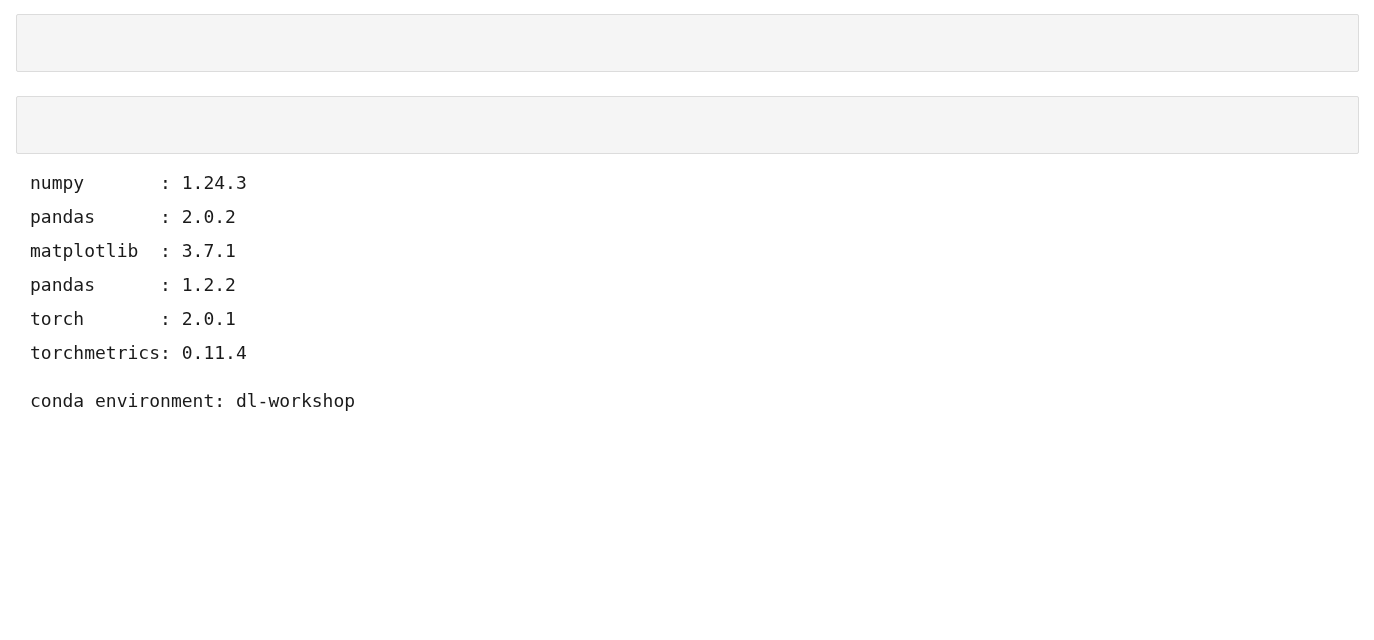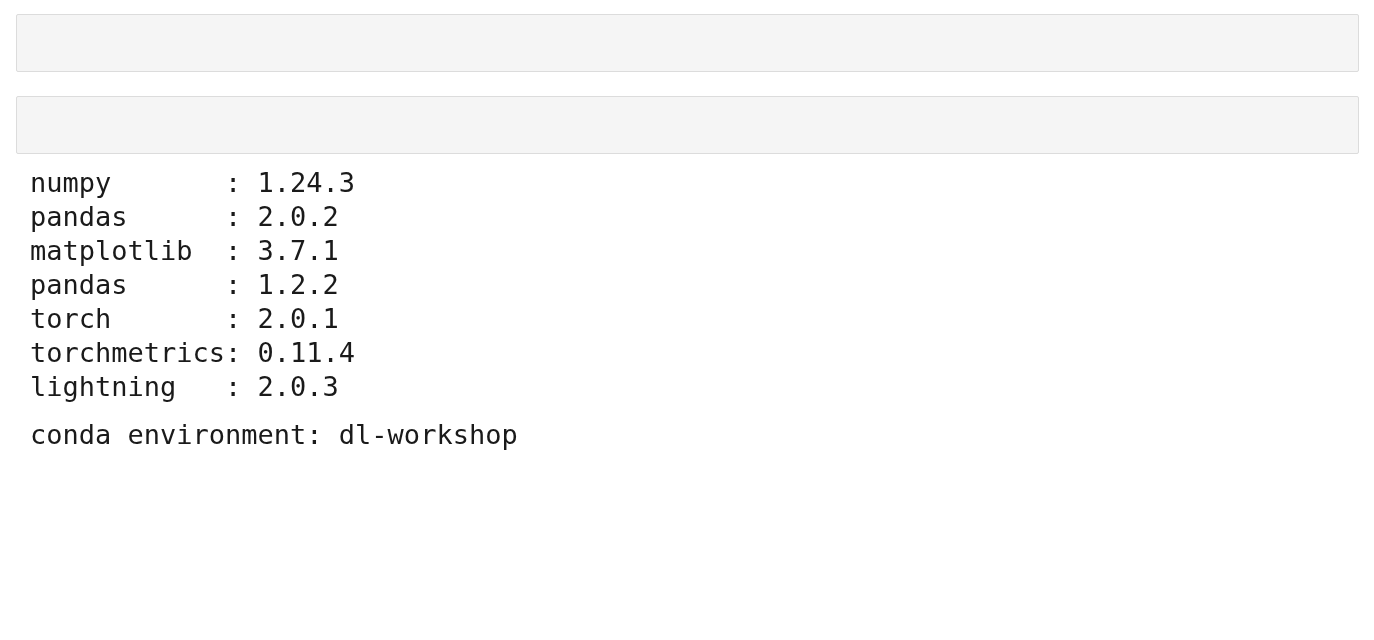--- a/index.html
+++ b/index.html
@@ -30,21 +30,21 @@
     color: #212121;
     white-space: pre;
     overflow: hidden;
   }
   .code-cell.first {
     margin-top: 14px;
     margin-bottom: 24px;
   }
   .output-area {
     margin: 12px 15px 0 30px;
-    font-size: 27px;
+    font-size: 18px;
     line-height: 34px;
     color: #1a1a1a;
   }
   .out-line {
     white-space: pre;
   }
   .pkg-name {
     display: inline-block;
     width: 12ch;
   }
@@ -89,18 +89,17 @@
 
         <div class="out-line"><span class="pkg-name">pandas</span><span class="sep">: </span><span class="pkg-version">1.2.2</span></div>
 
 
         <div class="out-line"><span class="pkg-name">torch</span><span class="sep">: </span><span class="pkg-version">2.0.1</span></div>
 
 
         <div class="out-line"><span class="pkg-name">torchmetrics</span><span class="sep">: </span><span class="pkg-version">0.11.4</span></div>
 
 
-        <div class="out-line"><span class="pkg-name">lightning</span><span class="sep">: </span><span class="pkg-version">2.0.3</span></div>
       </div>
     <div class="out-line conda-line">conda environment: dl-workshop</div>
   </div>
 
 </div>
 
 </body></html>

